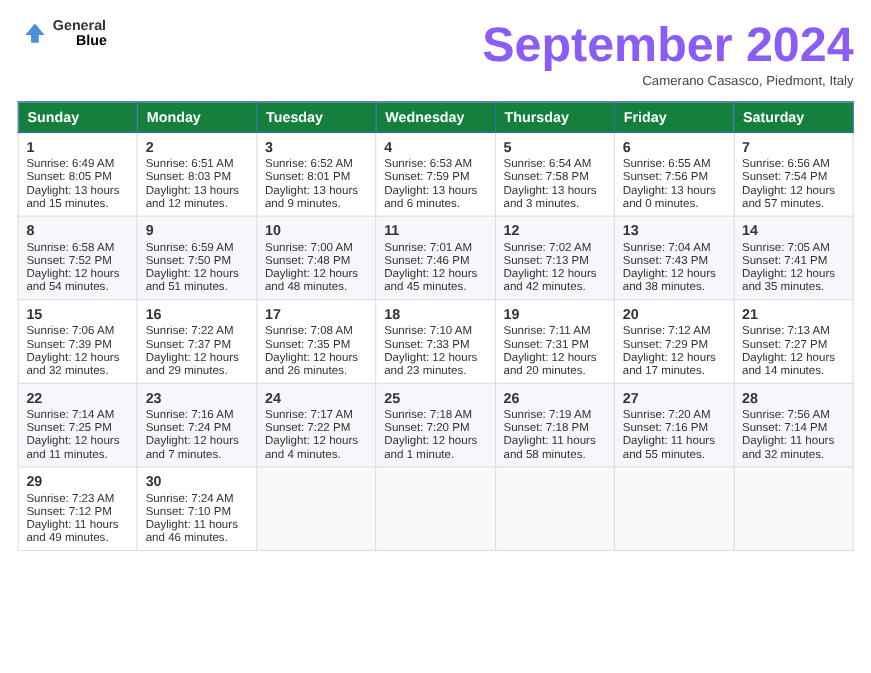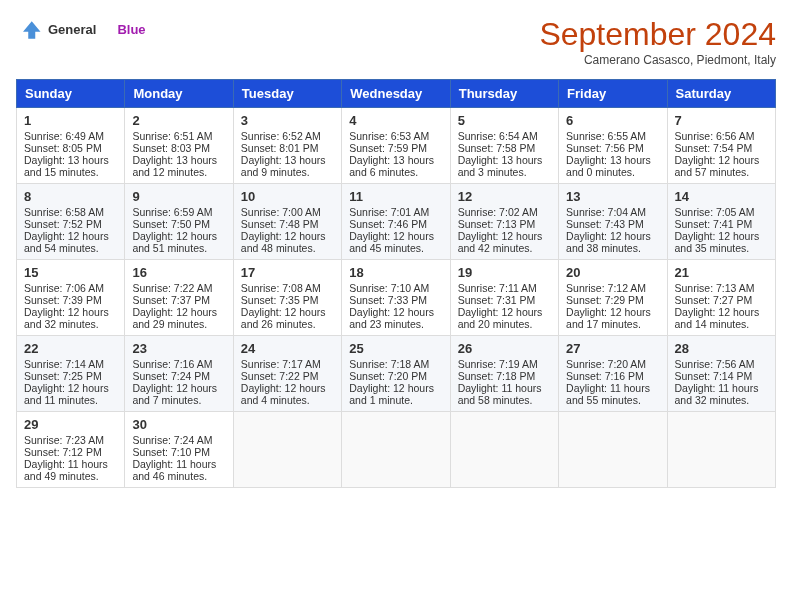--- a/index.html
+++ b/index.html
@@ -16,52 +16,52 @@
       align-items: flex-start;
       margin-bottom: 12px;
     }
     .logo {
       display: flex;
       align-items: center;
       gap: 4px;
     }
     .logo-text {
       display: flex;
-      flex-direction: row;
+      flex-direction: column;
       font-size: 13px;
       font-weight: bold;
       color: #333;
       line-height: 1.1;
     }
     .logo-text span:first-child { color: #333; }
-    .logo-text span:last-child { color: #a21caf; padding-left: 21px; }
+    .logo-text span:last-child { color: #000000; padding-left: 21px; }
     .logo-icon {
       width: 28px;
       height: 28px;
     }
     .title-area {
       text-align: right;
     }
     .title-area h1 {
-      font-size: 32px;
-      font-weight: normal;
-      color: #c2410c;
+      font-size: 44px;
+      font-weight: bold;
+      color: #8b5cf6;
     }
     .title-area h2 {
       font-size: 12px;
       font-weight: normal;
       color: #444;
     }
     .calendar {
       width: 100%;
       border-collapse: collapse;
       border: 1px solid #ccc;
     }
     .calendar th {
-      background: #1d4ed8;
+      background: #15803d;
       color: #fff;
       font-size: 13px;
       font-weight: bold;
       padding: 6px 8px;
       text-align: left;
       border: 1px solid #3a6ab4;
     }
     .calendar td {
       vertical-align: top;
       padding: 5px 7px;

